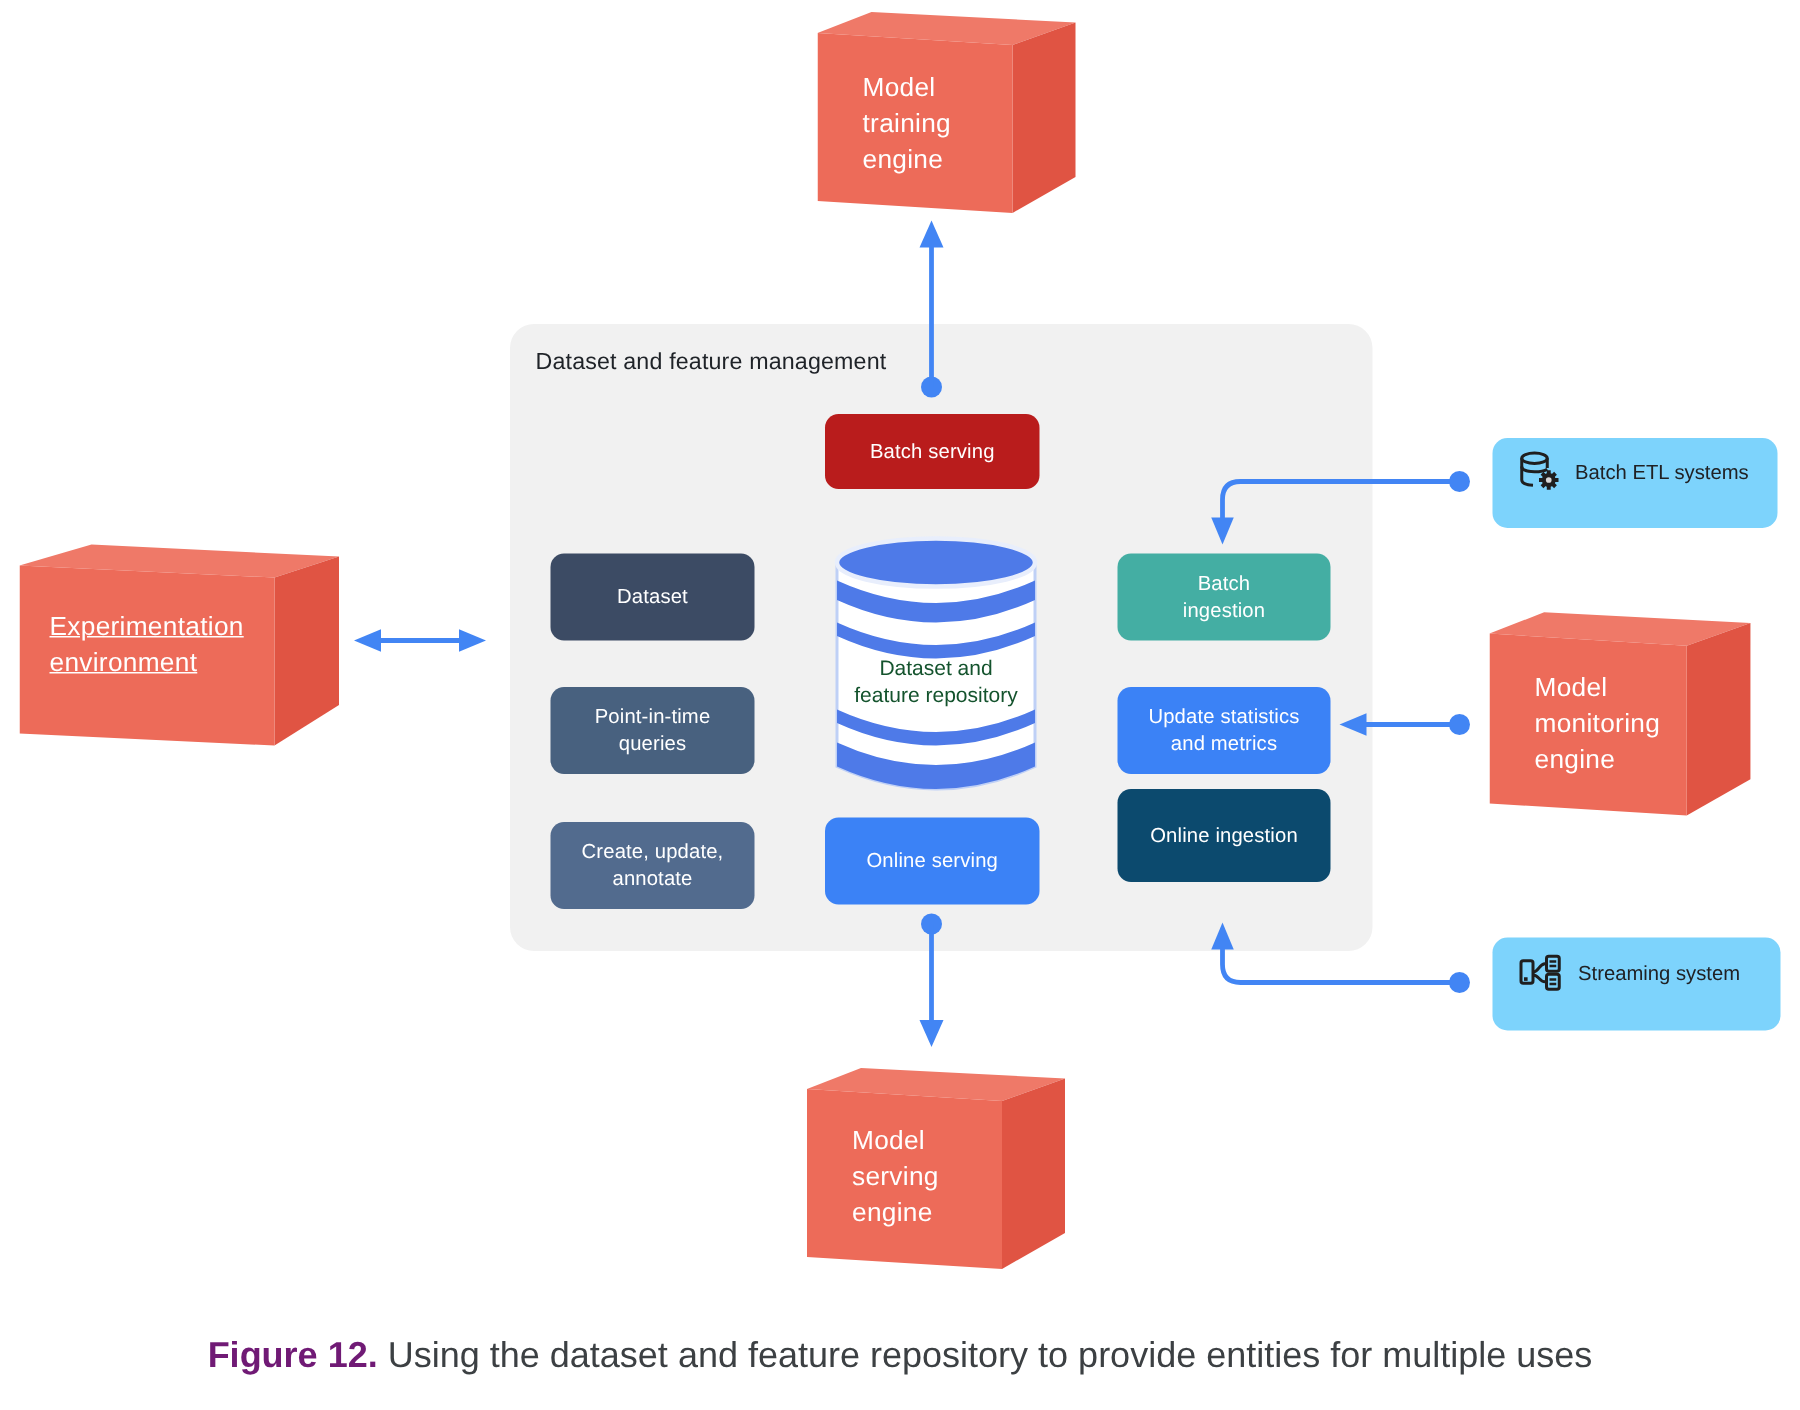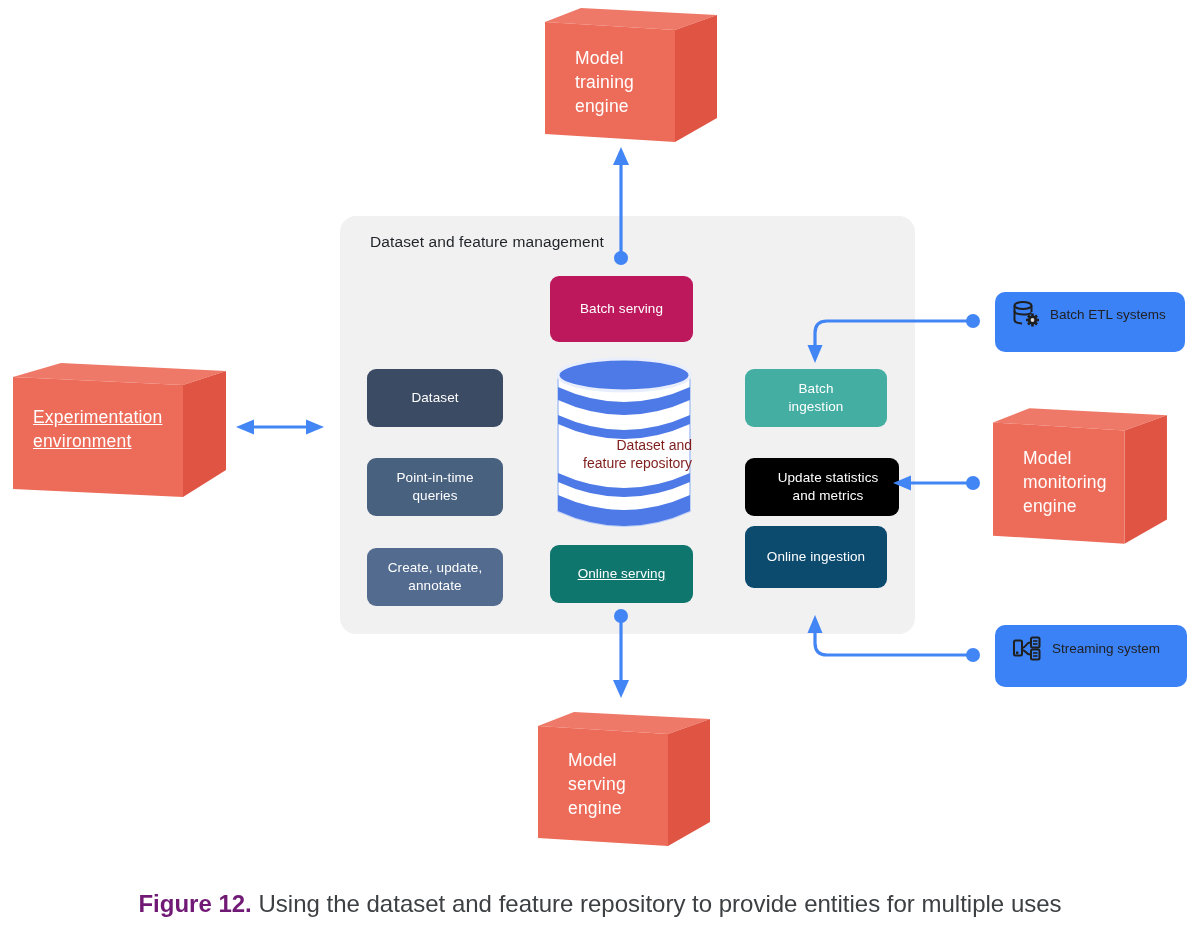--- a/index.html
+++ b/index.html
@@ -6,57 +6,57 @@
   .canvas{
     position:relative;width:1200px;height:940px;background:#ffffff;overflow:hidden;
     font-family:"Liberation Sans", sans-serif;
   }
   .arrows{position:absolute;left:0;top:0;width:1200px;height:940px;pointer-events:none;z-index:5;}
   .panel{
     position:absolute;left:340px;top:216px;width:575px;height:418px;
     background:#F1F1F1;border-radius:16px;z-index:1;
   }
   .panel-title{
-    position:absolute;left:17px;top:17px;font-size:15.5px;font-weight:500;color:#1F2328;letter-spacing:.1px;margin-left:13px;
+    position:absolute;left:17px;top:17px;font-size:15.5px;font-weight:500;color:#1F2328;letter-spacing:.1px;
   }
   .node{
     position:absolute;border-radius:9px;display:flex;align-items:center;justify-content:center;
     color:#ffffff;font-size:13.5px;font-weight:500;text-align:center;line-height:1.3;
     white-space:pre-line;z-index:2;letter-spacing:.1px;
   }
   
   .n-discover{left:27px;top:153px;width:136px;height:58px;background:#3C4B64;}
   .n-pit{left:27px;top:242px;width:136px;height:58px;background:#48617F;}
   .n-create{left:27px;top:332px;width:136px;height:58px;background:#526B8E;}
   
-  .n-batchserv{left:210px;top:60px;width:143px;height:66px;background:#be185d;}
-  .n-onlineserv{left:210px;top:329px;width:143px;height:58px;background:#0f766e;text-decoration:underline;}
+  .n-batchserv{left:210px;top:60px;width:143px;height:50px;background:#b91c1c;}
+  .n-onlineserv{left:210px;top:329px;width:143px;height:58px;background:#3b82f6;}
   
   .n-batching{left:405px;top:153px;width:142px;height:58px;background:#44AEA3;}
-  .n-updstats{left:405px;top:242px;width:142px;height:58px;background:#000000;padding-left:12px;}
+  .n-updstats{left:405px;top:242px;width:142px;height:58px;background:#3b82f6;}
   .n-onlineing{left:405px;top:310px;width:142px;height:62px;background:#0c4a6e;}
 
   .cylinder{position:absolute;left:556px;top:353px;width:136px;height:180px;z-index:2;}
   .cylinder-label{
-    position:absolute;left:0;top:84px;width:136px;text-align:right;color:#7f1d1d;
+    position:absolute;left:0;top:84px;width:136px;text-align:center;color:#14532d;
     font-size:14px;font-weight:500;line-height:1.25;white-space:pre-line;z-index:3;
   }
 
   .cube{position:absolute;z-index:2;}
   .cube-label{
     position:absolute;color:#ffffff;font-size:17.5px;font-weight:500;line-height:1.38;
     white-space:pre-line;z-index:3;letter-spacing:.2px;
   }
   .lbl-training{left:575px;top:46px;}
   .lbl-exp{left:33px;top:405px;text-decoration:underline;}
   .lbl-monitoring{left:1023px;top:446px;}
   .lbl-serving{left:568px;top:748px;}
 
   .ext-box{
-    position:absolute;background:#3b82f6;border-radius:10px;display:flex;align-items:center;
+    position:absolute;background:#7dd3fc;border-radius:10px;display:flex;align-items:center;
     gap:9px;padding:0 14px 16px 16px;box-sizing:border-box;z-index:2;
   }
   .ext-box .ext-label{font-size:13.5px;font-weight:500;color:#202124;white-space:nowrap;}
   .b-etl{left:995px;top:292px;width:190px;height:60px;}
   .b-stream{left:995px;top:625px;width:192px;height:62px;}
 
   .caption{
     position:absolute;left:0;top:890px;width:1200px;text-align:center;color:#3C4043;
     font-size:24px;z-index:2;
   }

